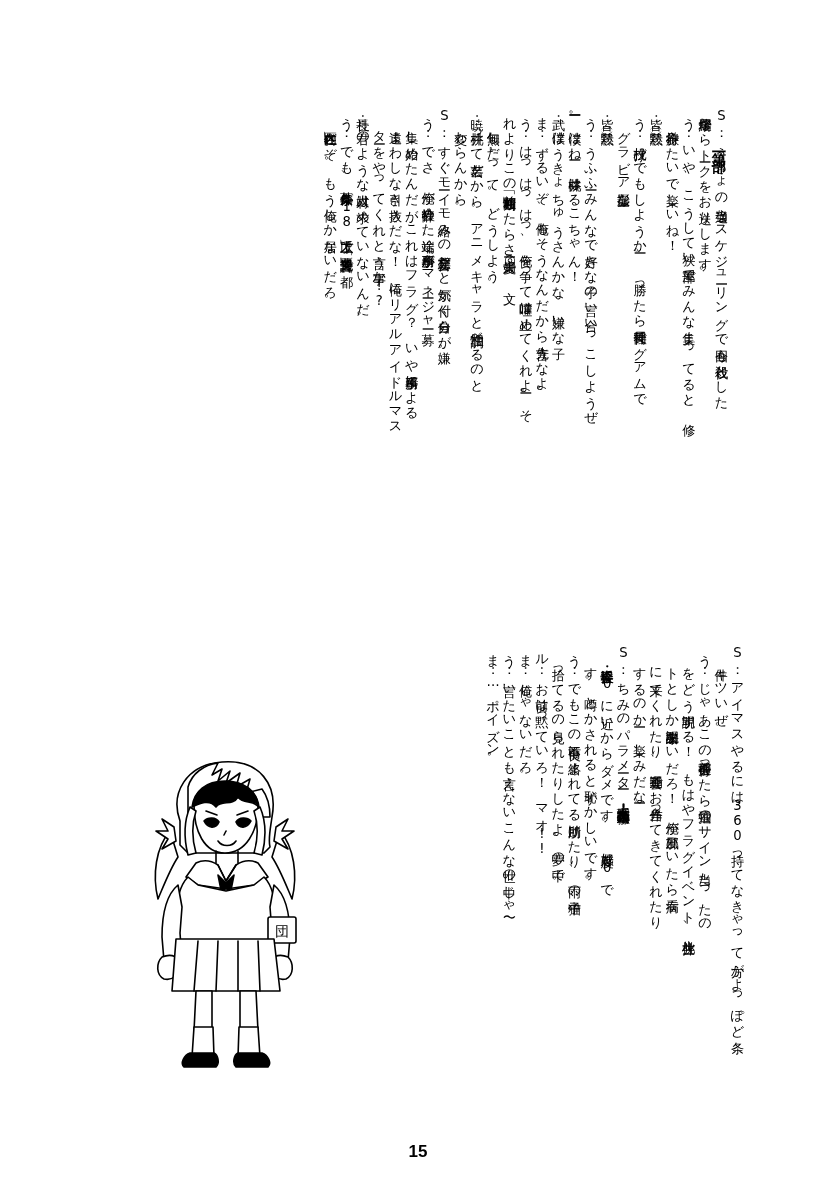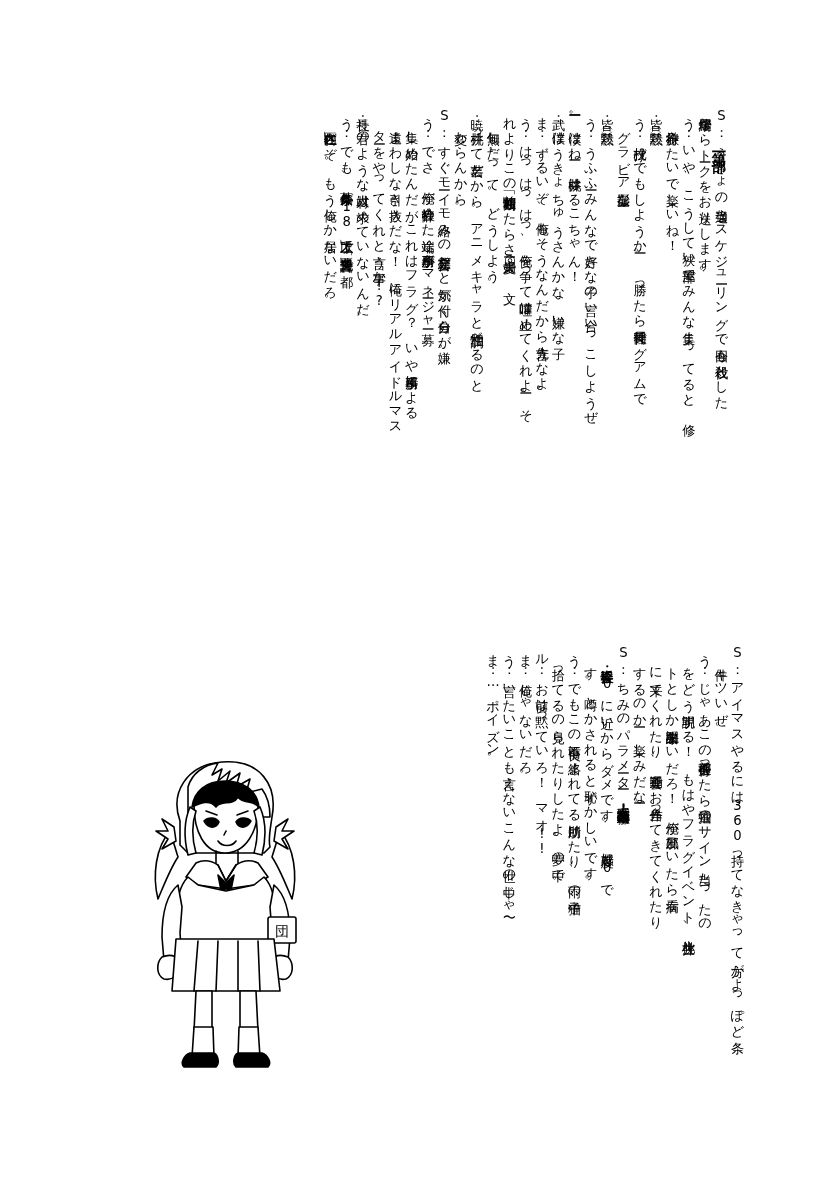--- a/index.html
+++ b/index.html
@@ -213,14 +213,15 @@
       <path d="M122 256 L122 296 L140 296 L138 256 Z" fill="#fff"></path>
 
       <path d="M76 292 L74 322 L96 322 L95 292 Z" fill="#fff"></path>
       <path d="M121 292 L120 322 L142 322 L140 292 Z" fill="#fff"></path>
 
       <path d="M72 318 C66 320 62 328 66 332 L98 332 C102 328 100 320 96 318 Z" fill="#000"></path>
       <path d="M120 318 C116 320 114 328 118 332 L150 332 C154 328 150 320 144 318 Z" fill="#000"></path>
     </svg>
   </div>
 
+  <div id="page-number">15</div>
 
 </div>
 
 </body></html>

